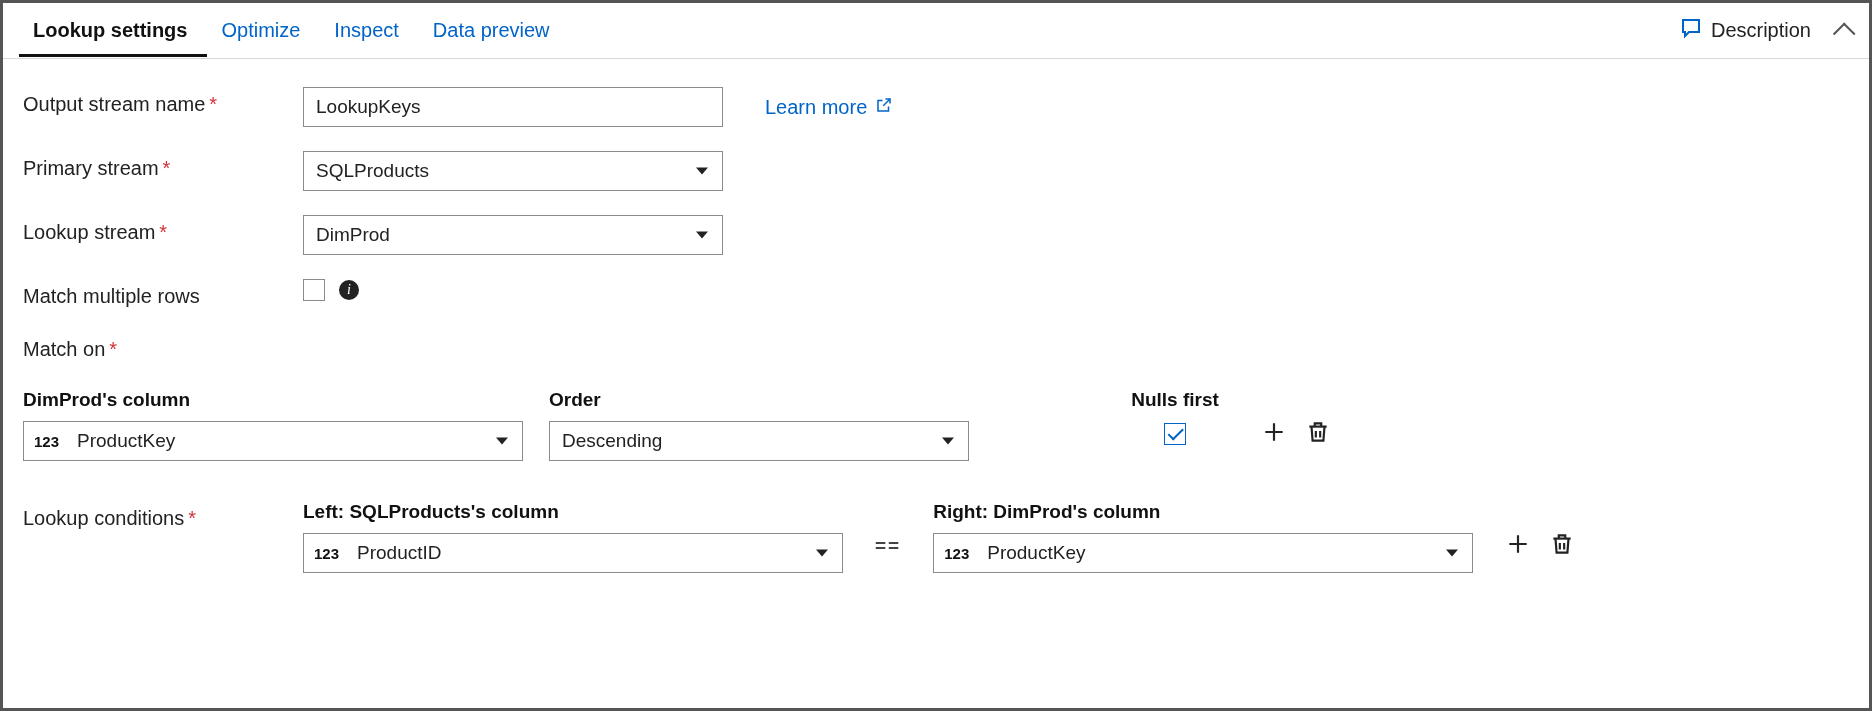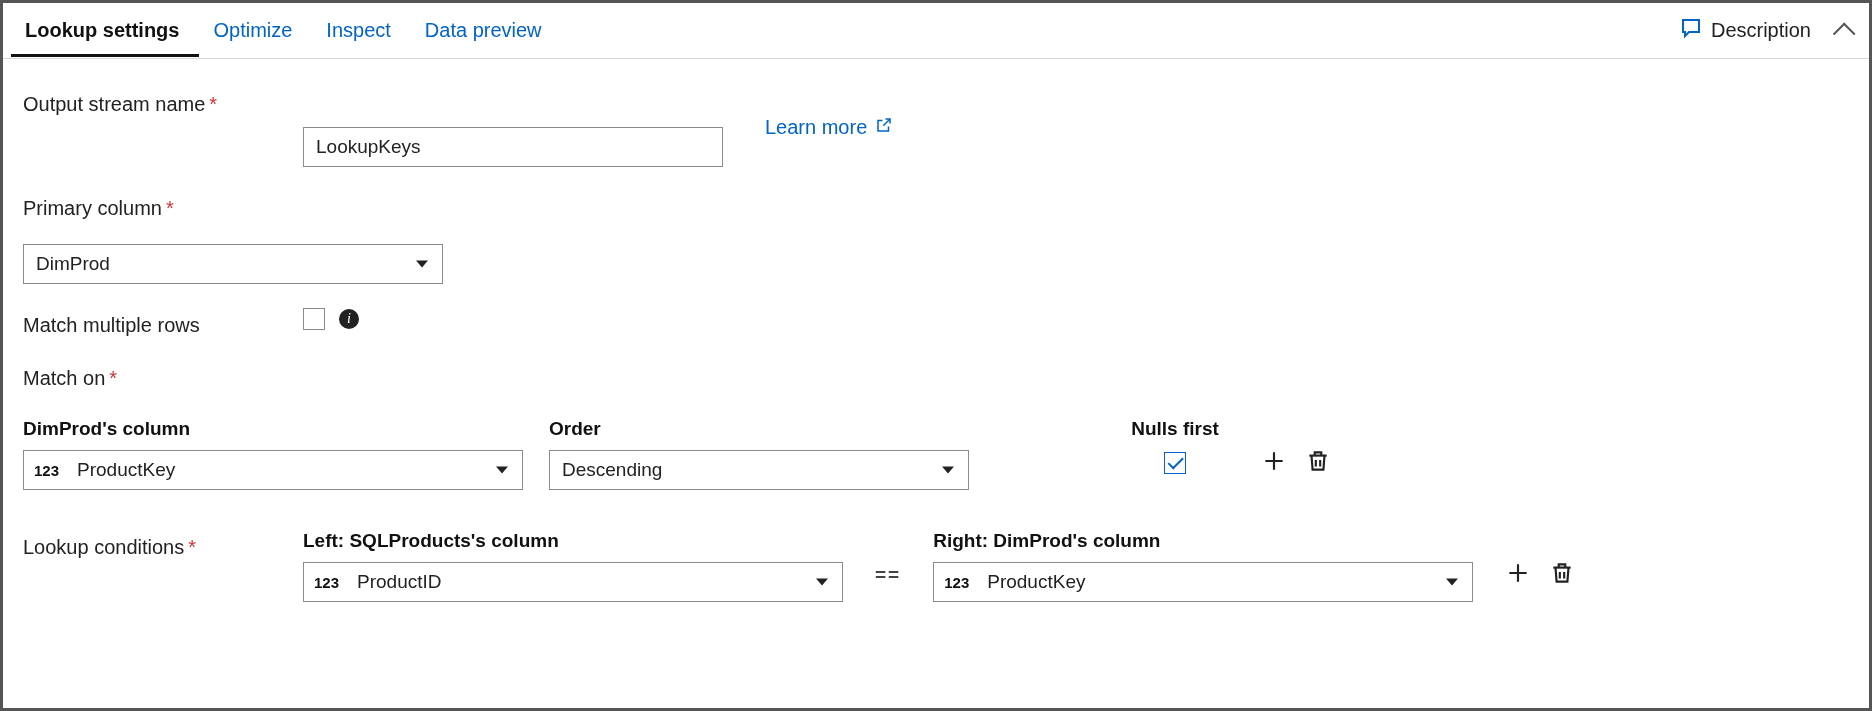--- a/index.html
+++ b/index.html
@@ -10,21 +10,21 @@
     color: #333;
     background:#fff;
     width: 1872px;
     height: 711px;
     border: 3px solid #555;
   }
   .topbar {
     display:flex;
     align-items:center;
     border-bottom:1px solid #d9d9d9;
-    padding: 0 14px 0 8px;
+    padding: 0 14px 0 16px;
     height:56px;
   }
   .tabs { display:flex; gap:0; }
   .tab {
     padding: 14px 20px 12px 14px;
     font-size:20px;
     color:#0164c8;
     cursor:pointer;
     border-bottom:3px solid transparent;
   }
@@ -70,21 +70,20 @@
   .controls { display:flex; align-items:center; gap:32px; flex:1; }
 
   .text-input {
     width:420px;
     height:40px;
     border:1px solid #8b8b8b;
     padding:0 12px;
     font-size:19px;
     color:#222;
     background:#fff;
-    margin-top:40px;
   }
   .select, .col-select {
     position:relative;
     height:40px;
     border:1px solid #8b8b8b;
     background:#fff;
     display:flex;
     align-items:center;
     padding:0 40px 0 12px;
     font-size:19px;
@@ -208,25 +207,34 @@
               <path d="M20 4l-9 9"></path>
               <path d="M18 14v6H4V6h6"></path>
             </svg>
         </span>
       </a>
     </div>
   </div>
 
   <div class="row tight">
     <div class="label">
-      <span>Primary column</span><span class="req">*</span>
+      <span>Primary stream</span><span class="req">*</span>
+    </div>
+    <div class="controls">
+      <div class="select">
+        <span>SQLProducts</span>
+        <span class="caret"></span>
+      </div>
     </div>
   </div>
 
   <div class="row tight">
+    <div class="label">
+      <span>Lookup stream</span><span class="req">*</span>
+    </div>
     <div class="controls">
       <div class="select">
         <span>DimProd</span>
         <span class="caret"></span>
       </div>
     </div>
   </div>
 
   <div class="row tight">
     <div class="label">

